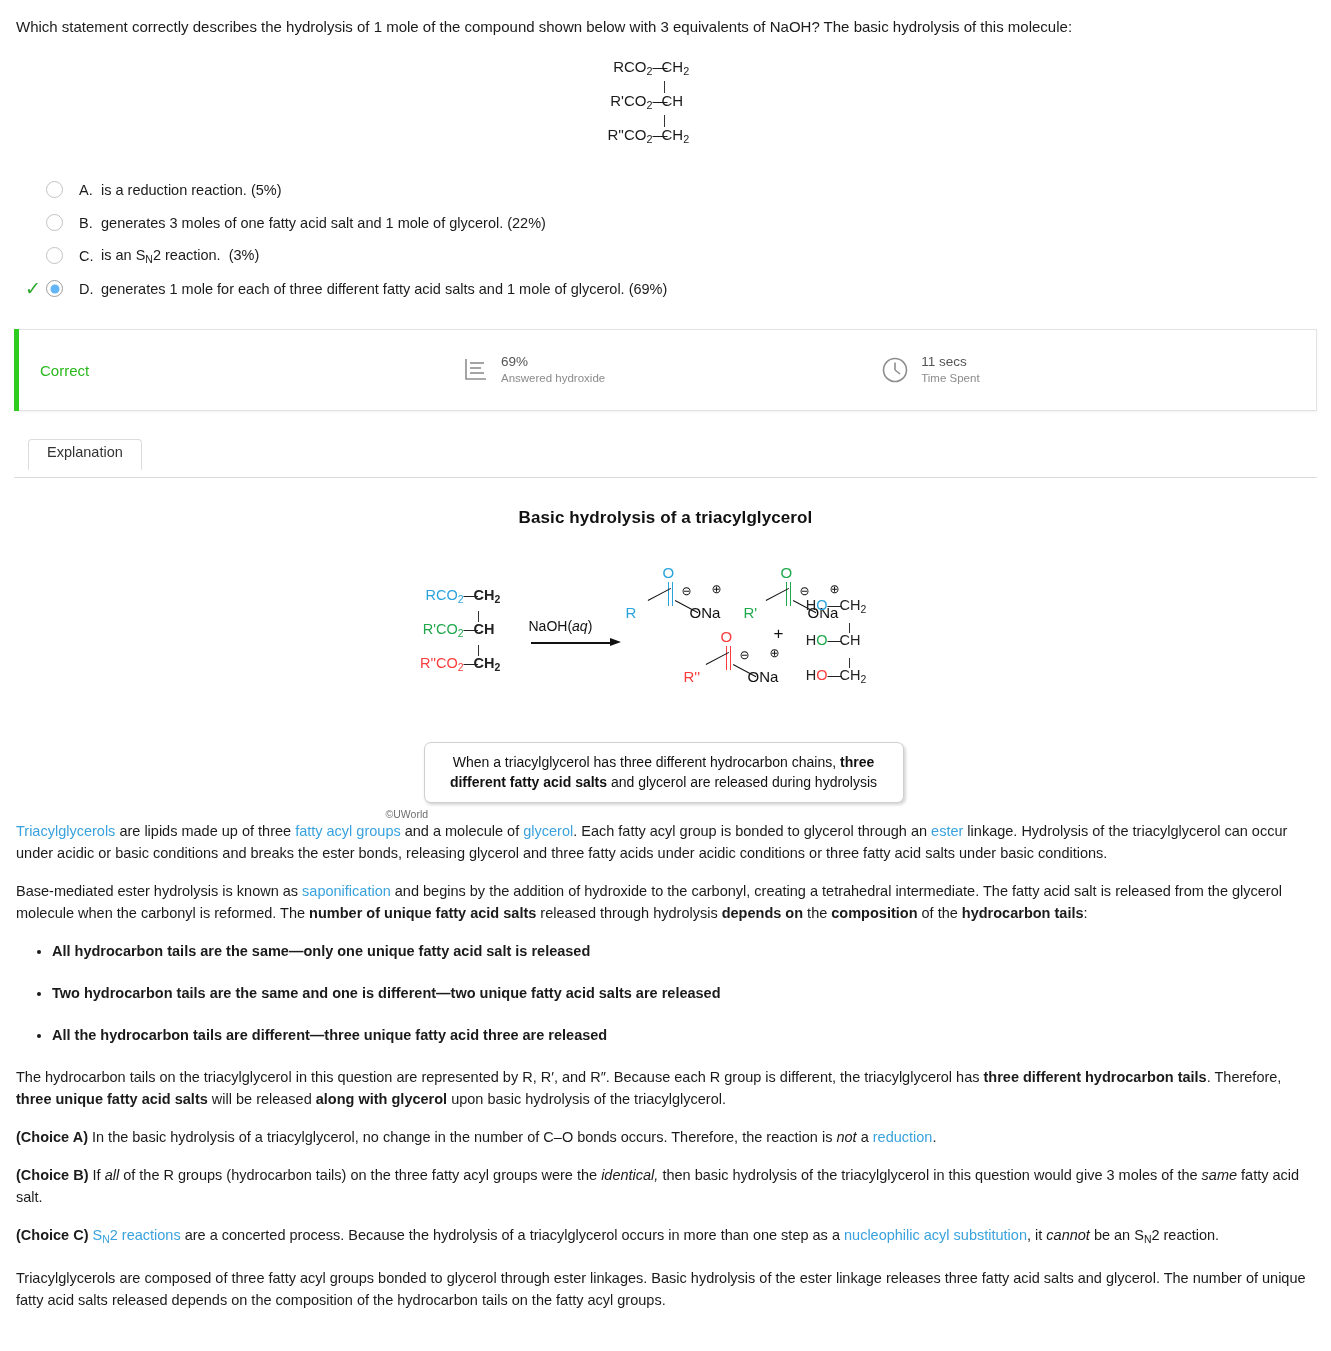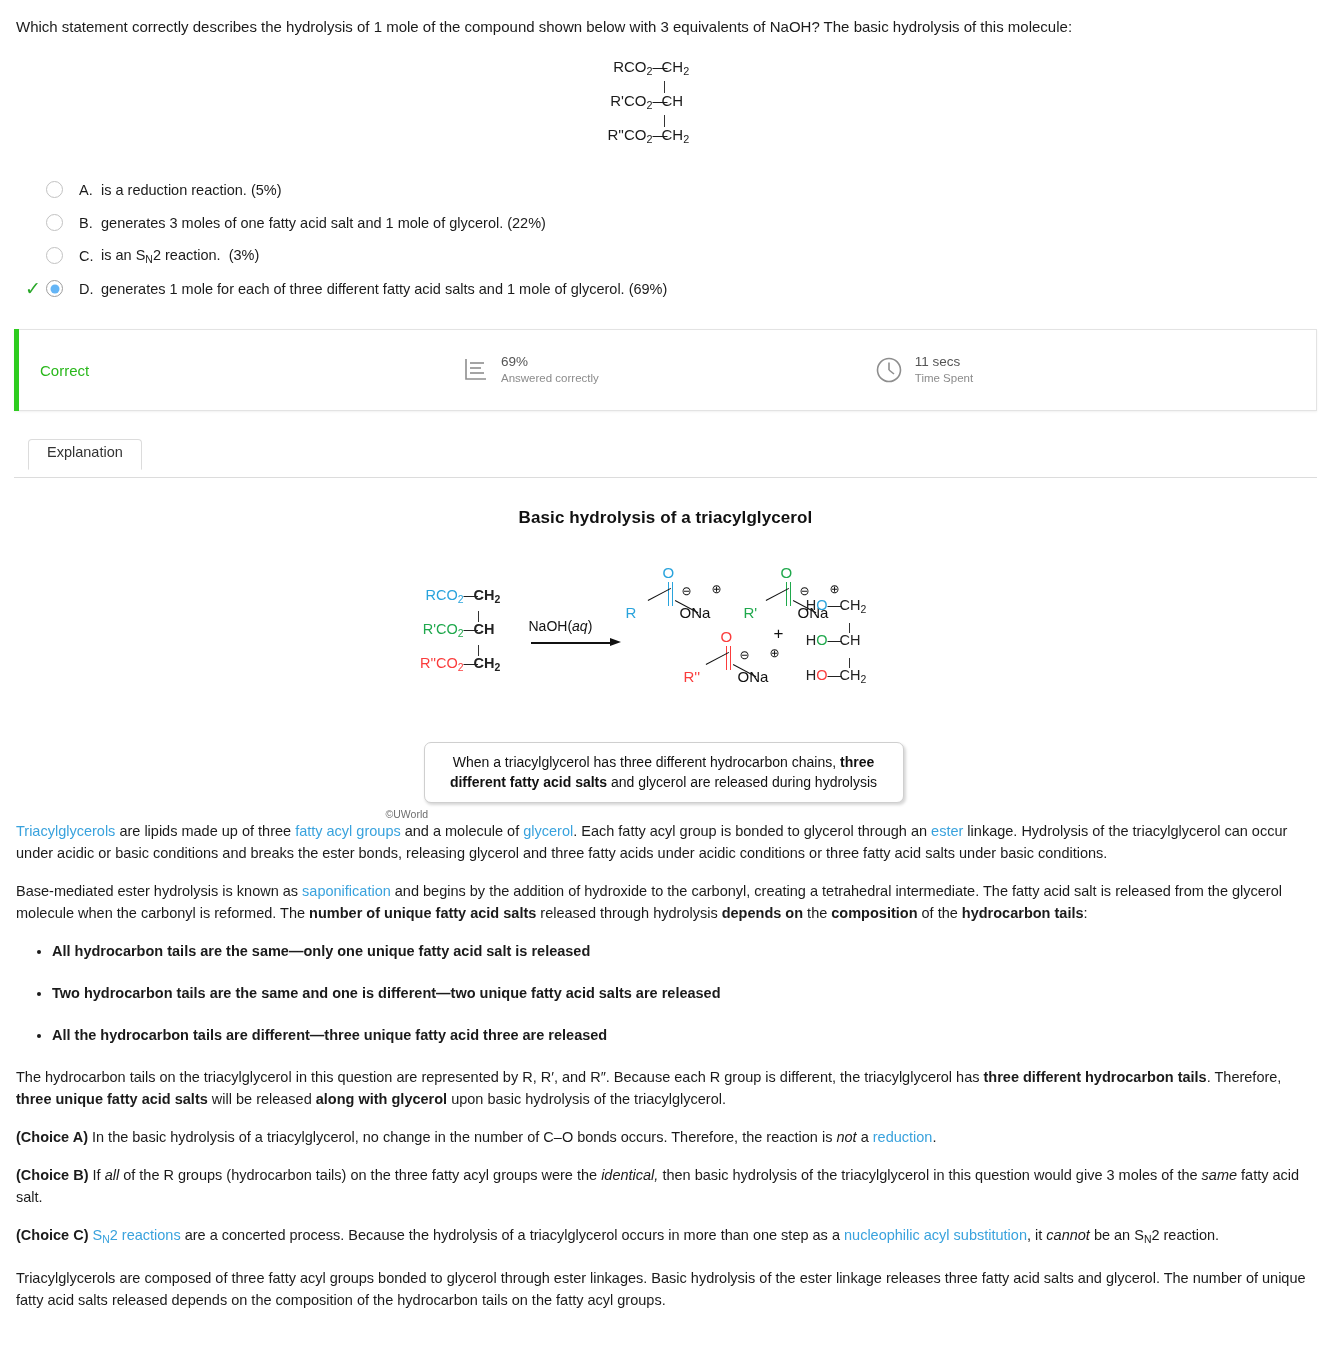--- a/index.html
+++ b/index.html
@@ -163,21 +163,21 @@
   .salt .dbl span { position: absolute; top: 0; width: 1.4px; height: 24px; background: currentColor; }
   .salt .dbl span.a { left: 0px; }
   .salt .dbl span.b { left: 4px; }
   .salt .Rg { position: absolute; left: 0px; top: 40px; font-size: 15px; white-space: nowrap; }
   .salt .bondL { position: absolute; left: 22px; top: 36px; width: 24px; height: 14px; }
   .salt .bondL i { position: absolute; left: 0; top: 0; width: 26px; height: 1.4px; background: #111;
                    transform: rotate(-28deg); transform-origin: left center; }
   .salt .bondR { position: absolute; left: 49px; top: 36px; width: 24px; height: 14px; }
   .salt .bondR i { position: absolute; left: 0; top: 0; width: 26px; height: 1.4px; background: #111;
                    transform: rotate(28deg); transform-origin: left center; }
-  .salt .ona { position: absolute; left: 54px; top: 40px; font-size: 15px; color: #111; white-space: nowrap; }
+  .salt .ona { position: absolute; left: 64px; top: 40px; font-size: 15px; color: #111; white-space: nowrap; }
   .salt .minus { position: absolute; left: 56px; top: 20px; font-size: 12px; color: #111; }
   .salt .plus  { position: absolute; left: 86px; top: 18px; font-size: 12px; color: #111; }
 
   
   .plus-sign { position: absolute; left: 388px; top: 78px; font-size: 17px; color: #111; }
 
   
   .gly { position: absolute; left: 412px; top: 52px; width: 120px; line-height: 1; }
   .g-row { display: flex; align-items: baseline; height: 25px; }
   .g-ho { width: 30px; text-align: right; white-space: nowrap; }
@@ -287,21 +287,21 @@
       <span class="stat-icon">
         <svg viewBox="0 0 30 30" width="30" height="30" aria-hidden="true">
           <path d="M6 4 L6 24 L26 24" fill="none" stroke="#8e8e8e" stroke-width="1.6"></path>
           <line x1="10" y1="8" x2="24" y2="8" stroke="#8e8e8e" stroke-width="1.6"></line>
           <line x1="10" y1="13" x2="21" y2="13" stroke="#8e8e8e" stroke-width="1.6"></line>
           <line x1="10" y1="18" x2="24" y2="18" stroke="#8e8e8e" stroke-width="1.6"></line>
         </svg>
       </span>
       <span class="stat-text">
         <div class="stat-val">69%</div>
-        <div class="stat-sub">Answered correctly</div>
+        <div class="stat-sub">Answered hydroxide</div>
       </span>
     </div>
 
     <div class="stat time">
       <span class="stat-icon">
         <svg viewBox="0 0 30 30" width="30" height="30" aria-hidden="true">
           <circle cx="15" cy="15" r="11.5" fill="none" stroke="#8e8e8e" stroke-width="1.6"></circle>
           <line x1="15" y1="15" x2="15" y2="7.5" stroke="#8e8e8e" stroke-width="1.6"></line>
           <line x1="15" y1="15" x2="20" y2="19" stroke="#8e8e8e" stroke-width="1.6"></line>
         </svg>

